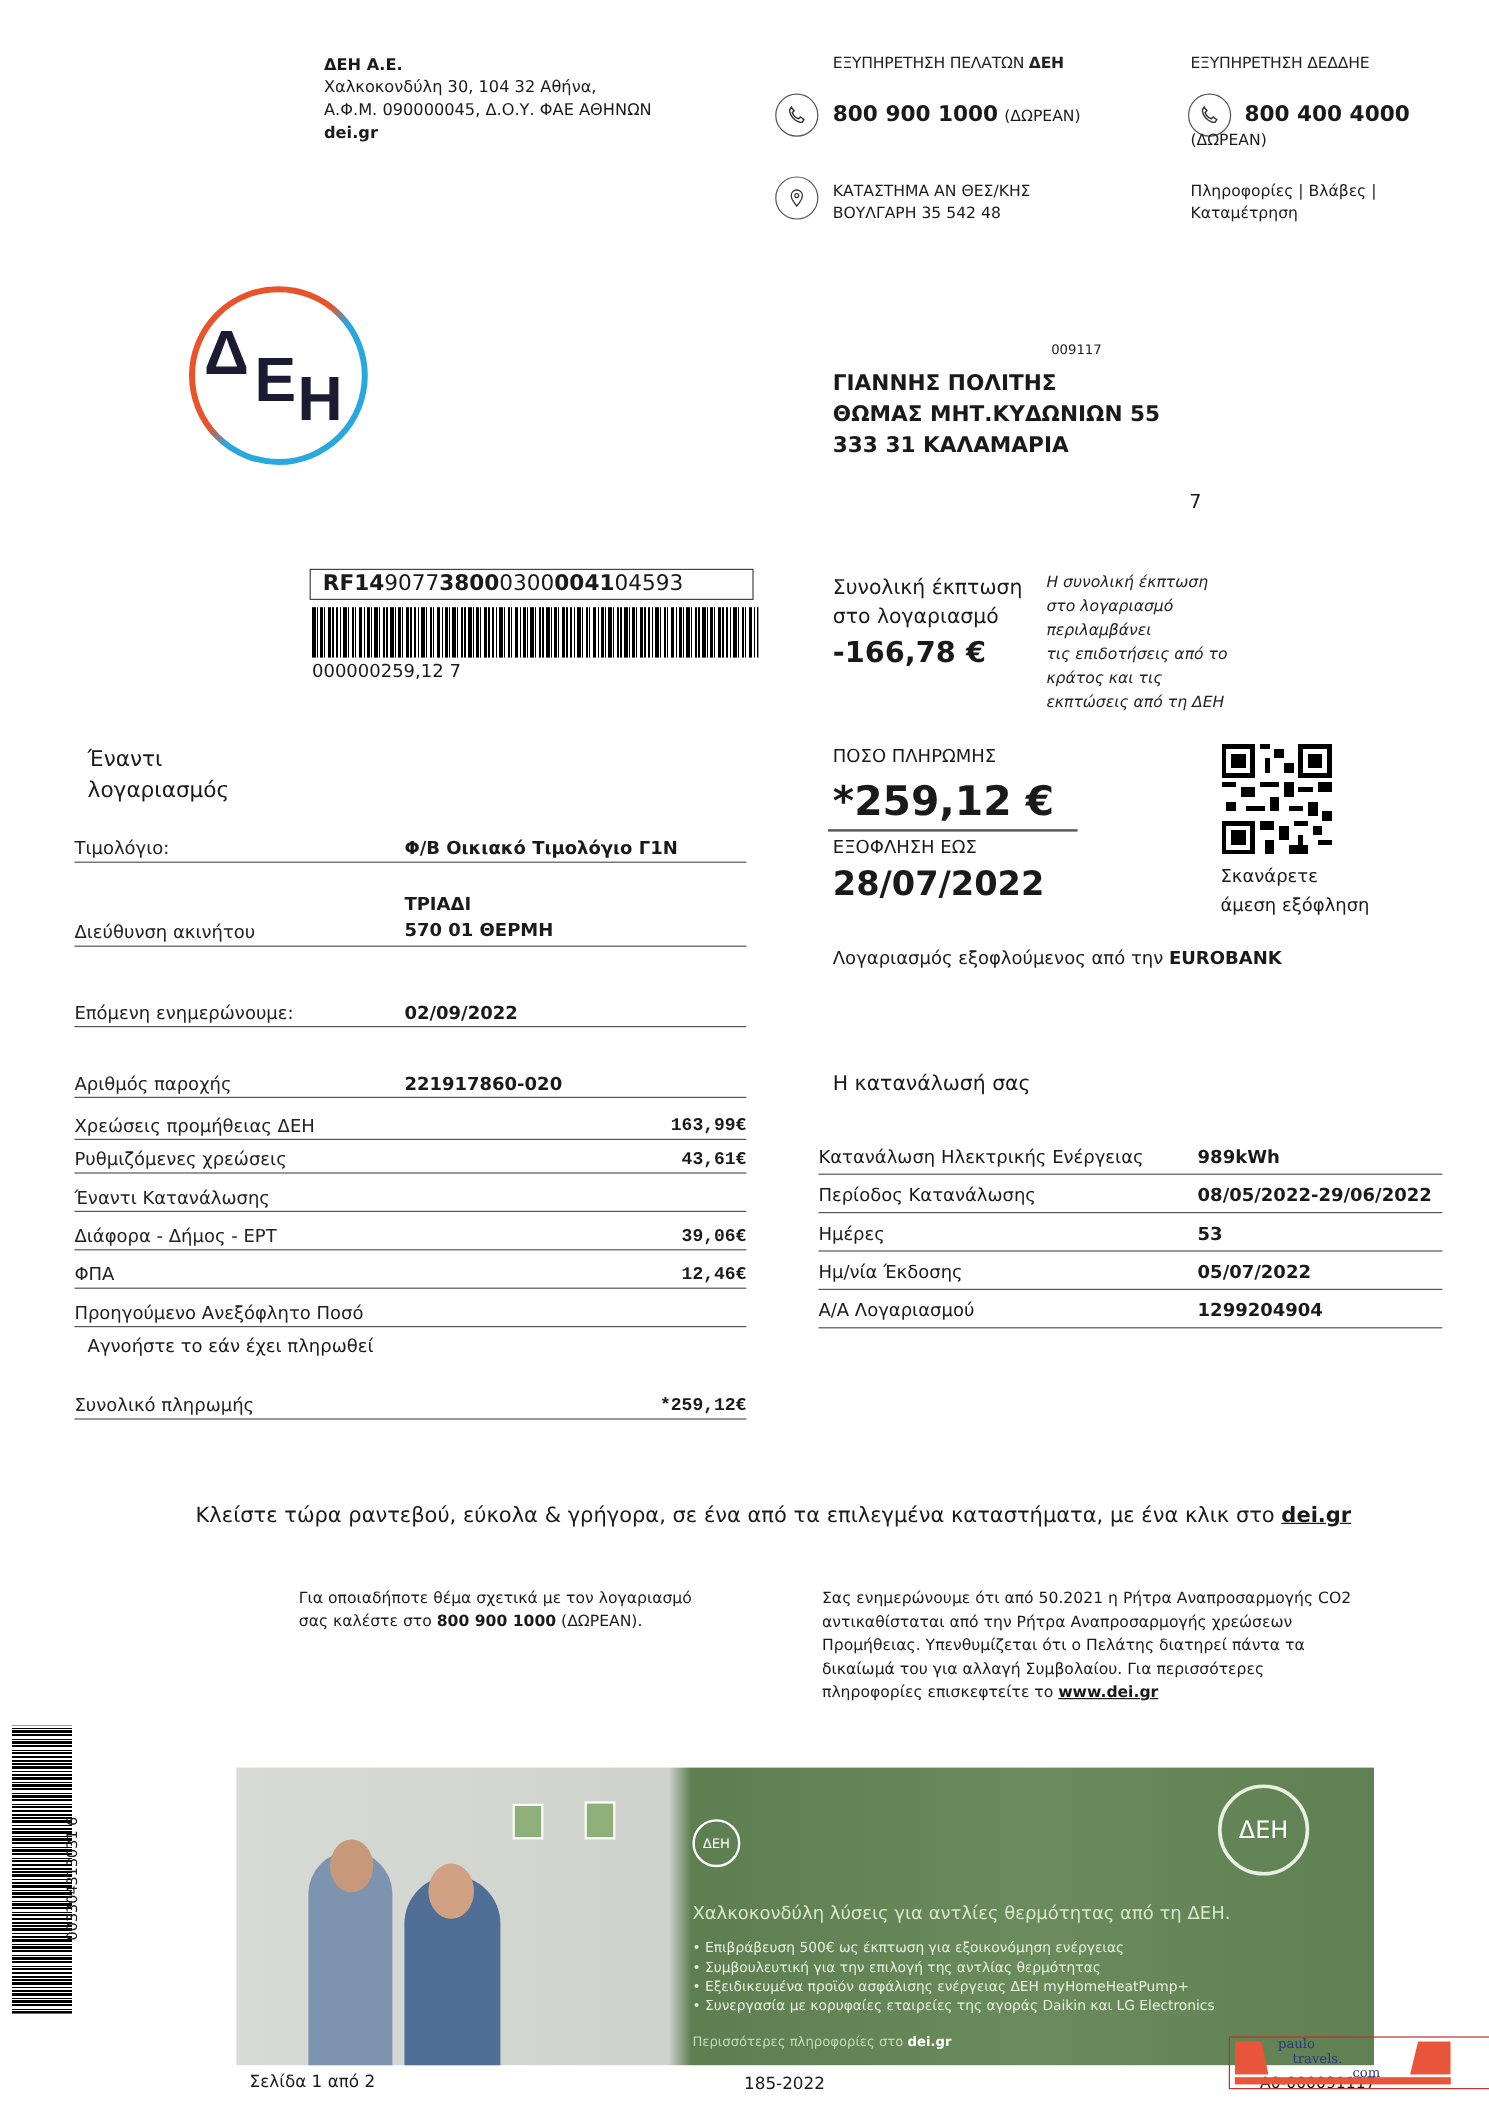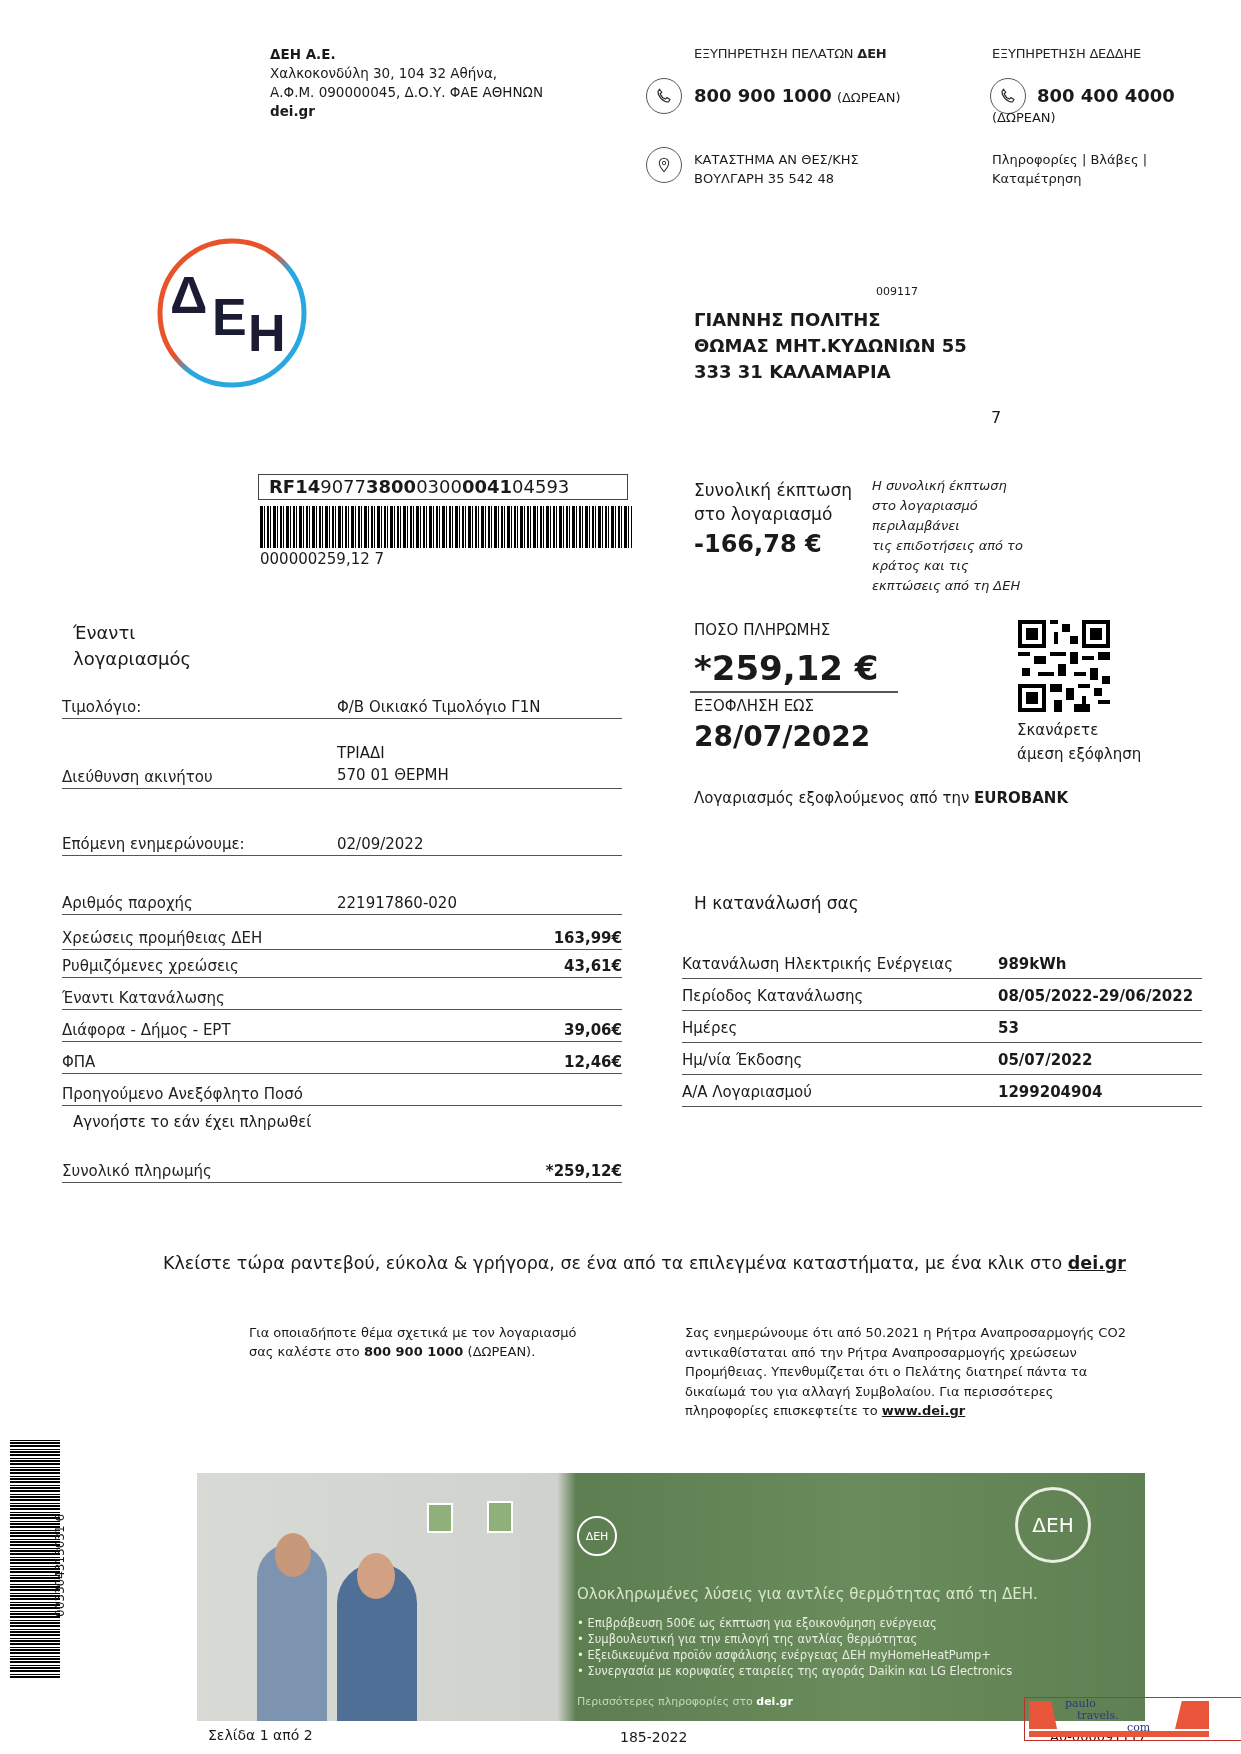--- a/index.html
+++ b/index.html
@@ -4,22 +4,22 @@
 <style>
   html,body{margin:0;padding:0;background:#fff;}
   body{width:1241px;height:1754px;position:relative;overflow:hidden;font-family:"DejaVu Sans","Liberation Sans",sans-serif;color:#1a1a1a;}
   .abs{position:absolute;}
   .b{font-weight:bold;}
   .small{font-size:13px;line-height:19px;}
   .hdr-label{font-size:13px;color:#222;letter-spacing:-0.2px;}
   .icon-circle{width:34px;height:34px;border:1.5px solid #555;border-radius:50%;display:flex;align-items:center;justify-content:center;}
   .row{position:absolute;left:62px;width:560px;border-bottom:1.5px solid #555;font-size:15px;display:flex;align-items:flex-end;padding-bottom:2px;}
   .row .lbl{width:275px;color:#222;}
-  .row .val{font-weight:normal;}
-  .row .amt{margin-left:auto;font-weight:bold;font-size:15px;}
+  .row .val{font-weight:bold;}
+  .row .amt{margin-left:auto;font-weight:bold;font-size:15px;font-family:Liberation Mono, monospace;}
   .crow{position:absolute;left:682px;width:520px;border-bottom:1.5px solid #555;font-size:15px;display:flex;align-items:center;padding-bottom:3px;}
   .crow .lbl{width:316px;}
   .crow .val{font-weight:bold;}
   .italic-note{font-style:italic;font-size:13px;line-height:20px;color:#222;}
   .banner{position:absolute;left:197px;top:1473px;width:948px;height:248px;background:linear-gradient(90deg,#d8dad6 0%,#cfd2cd 38%,#5d7e51 40%,#6a8b5b 70%,#5f8052 100%);overflow:hidden;}
   .link{font-weight:bold;text-decoration:underline;}
 </style>
 </head>
 <body>
 
@@ -265,21 +265,21 @@
   <div class="abs" style="left:0;top:0;width:380px;height:248px;">
     <div class="abs" style="left:230px;top:30px;width:22px;height:26px;border:2px solid #fff;background:#8fb07a;"></div>
     <div class="abs" style="left:290px;top:28px;width:22px;height:28px;border:2px solid #fff;background:#8fb07a;"></div>
     <div class="abs" style="left:60px;top:70px;width:70px;height:180px;border-radius:35px 35px 0 0;background:#7d94b0;"></div>
     <div class="abs" style="left:78px;top:60px;width:36px;height:44px;border-radius:50%;background:#c8987a;"></div>
     <div class="abs" style="left:140px;top:90px;width:80px;height:160px;border-radius:40px 40px 0 0;background:#4f6f96;"></div>
     <div class="abs" style="left:160px;top:80px;width:38px;height:46px;border-radius:50%;background:#d2a184;"></div>
   </div>
   <div class="abs" style="left:380px;top:43px;width:36px;height:36px;border:2px solid #fff;border-radius:50%;color:#fff;font-size:11px;display:flex;align-items:center;justify-content:center;">ΔΕΗ</div>
   <div class="abs" style="left:818px;top:14px;width:70px;height:70px;border:3px solid #e9f0e2;border-radius:50%;color:#fff;font-size:20px;display:flex;align-items:center;justify-content:center;">ΔΕΗ</div>
-  <div class="abs" style="left:380px;top:112px;font-size:15px;color:#d8e6cc;">Ολοκληρωμένες λύσεις για αντλίες θερμότητας από τη ΔΕΗ.</div>
+  <div class="abs" style="left:380px;top:112px;font-size:15px;color:#d8e6cc;">Χαλκοκονδύλη λύσεις για αντλίες θερμότητας από τη ΔΕΗ.</div>
   <div class="abs" style="left:380px;top:142px;font-size:11.5px;line-height:16px;color:#e7efdf;">
     <div>• Επιβράβευση 500€ ως έκπτωση για εξοικονόμηση ενέργειας</div>
     <div>• Συμβουλευτική για την επιλογή της αντλίας θερμότητας</div>
     <div>• Εξειδικευμένα προϊόν ασφάλισης ενέργειας ΔΕΗ myHomeHeatPump+</div>
     <div>• Συνεργασία με κορυφαίες εταιρείες της αγοράς Daikin και LG Electronics</div>
   </div>
   <div class="abs" style="left:380px;top:222px;font-size:11px;color:#c5d8b8;">
     <span>Περισσότερες πληροφορίες στο </span><span class="b" style="color:#fff">dei.gr</span>
   </div>
 </div>

